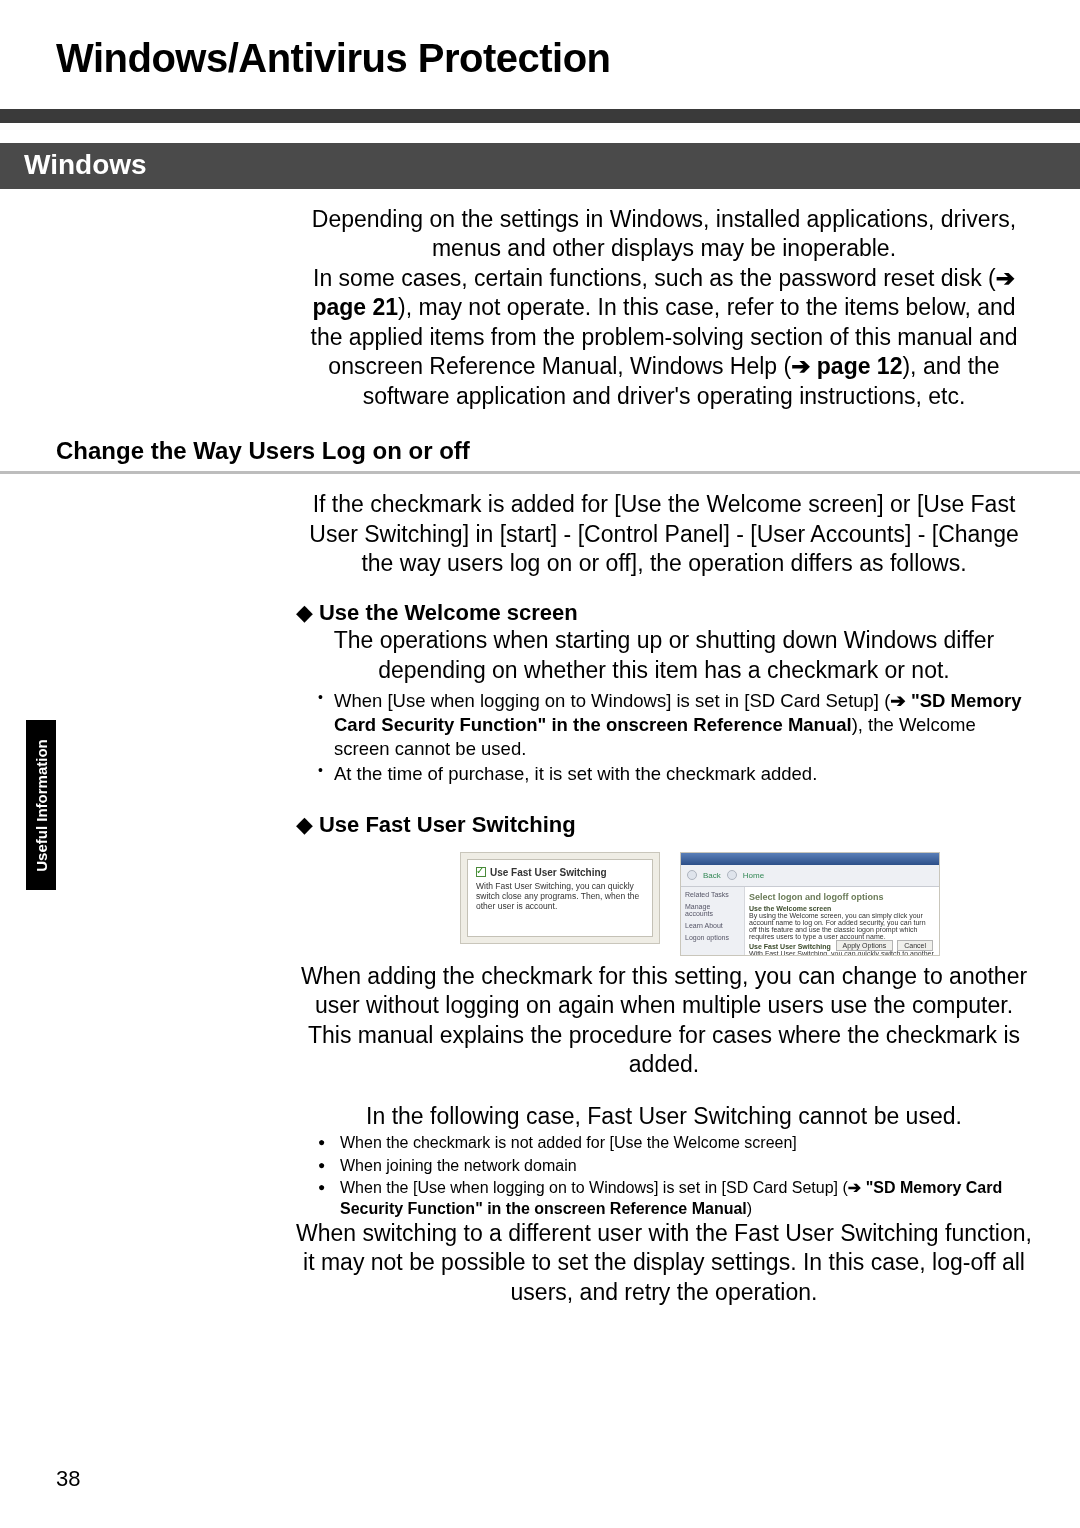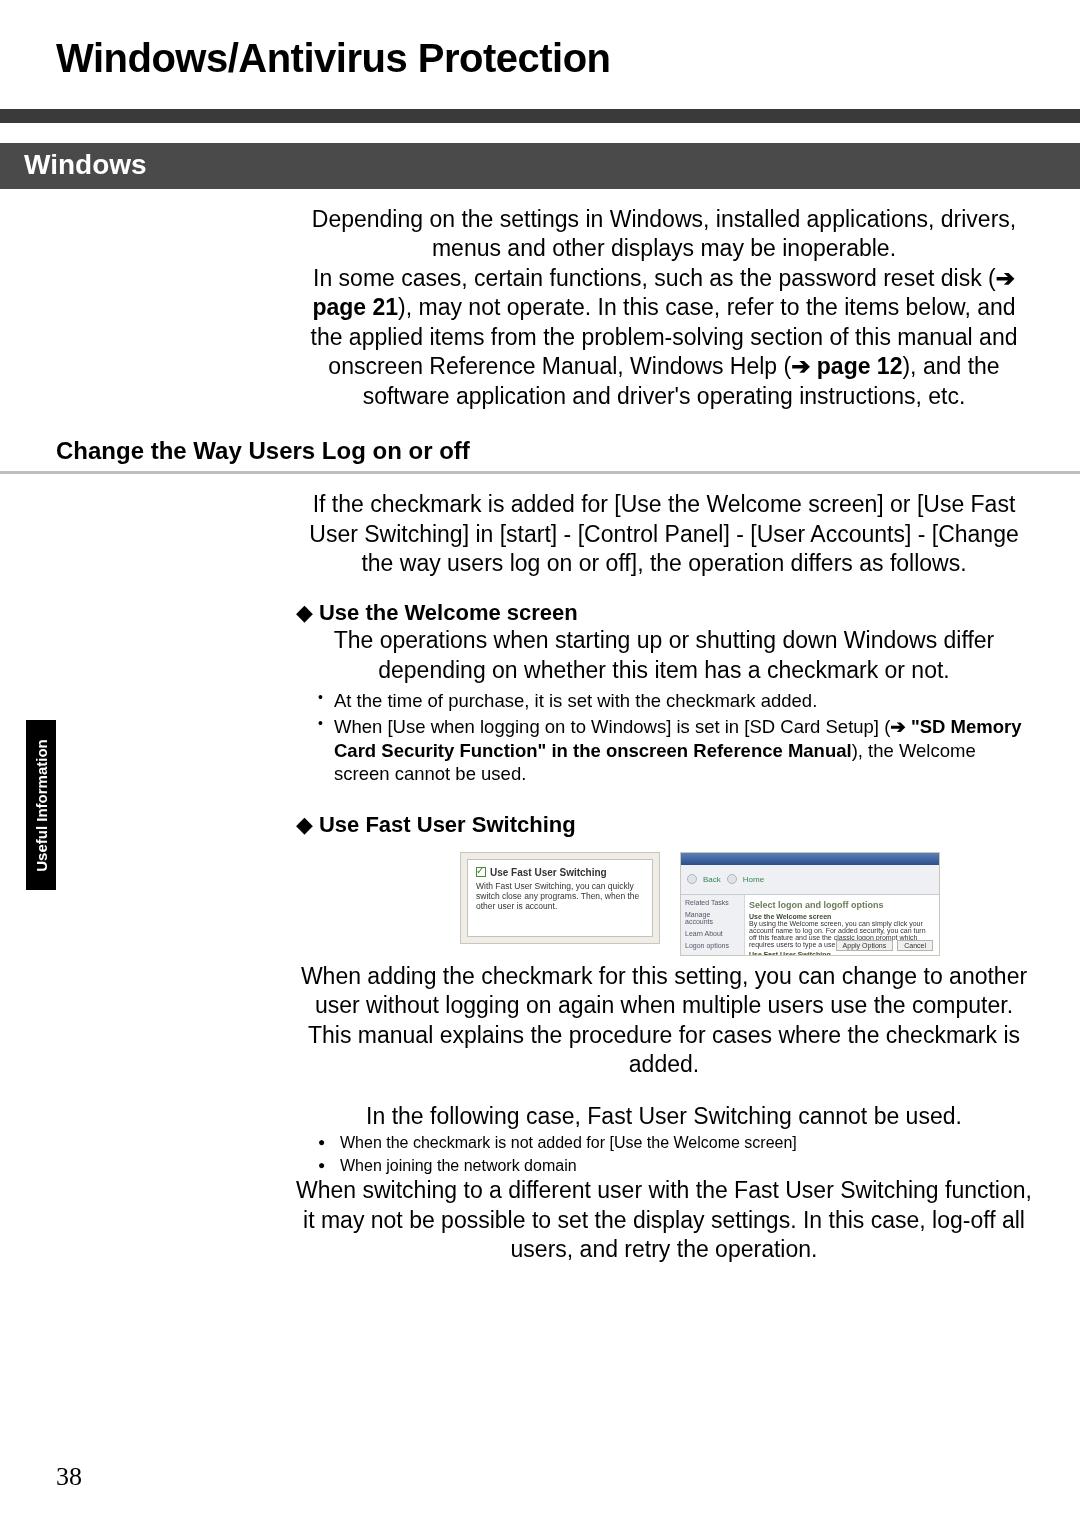--- a/index.html
+++ b/index.html
@@ -27,34 +27,34 @@
   .screenshots { display: flex; gap: 20px; justify-content: center; margin: 14px 0 4px 72px; }
   .shot { background: #efede5; border: 1px solid #c9c6bb; font-size: 8px; color: #333; position: relative; overflow: hidden; }
   .shot-a { width: 200px; height: 92px; }
   .shot-a .inner { position: absolute; left: 6px; top: 6px; right: 6px; bottom: 6px; background: #fff; border: 1px solid #c4c1b6; padding: 6px 8px; }
   .shot-a .chk { display: inline-block; width: 10px; height: 10px; border: 1px solid #4a8a3a; margin-right: 4px; position: relative; top: 1px; }
   .shot-a .chk::after { content: "✓"; color: #2e8f1e; font-size: 10px; position: absolute; left: -1px; top: -3px; }
   .shot-a .cap { font-weight: 700; font-size: 10px; }
   .shot-a .desc { font-size: 8.5px; line-height: 1.2; margin-top: 3px; color: #333; }
   .shot-b { width: 260px; height: 104px; }
   .shot-b .titlebar { height: 12px; background: linear-gradient(#5a7fb8, #2c4f88); }
-  .shot-b .toolbar { height: 30px; background: #eef0f4; border-bottom: 1px solid #c8cbd2; display: flex; align-items: center; gap: 6px; padding: 0 6px; font-size: 8px; color: #385; }
+  .shot-b .toolbar { height: 22px; background: #eef0f4; border-bottom: 1px solid #c8cbd2; display: flex; align-items: center; gap: 6px; padding: 0 6px; font-size: 8px; color: #385; }
   .shot-b .toolbar .nav { width: 10px; height: 10px; border-radius: 50%; background: #dfe4ec; border: 1px solid #aeb4bf; }
   .shot-b .main { display: flex; height: 78px; }
   .shot-b .side { width: 64px; background: #eef0f4; border-right: 1px solid #d6d8dd; padding: 4px; font-size: 7px; color: #556; }
   .shot-b .side div { margin-bottom: 5px; }
   .shot-b .content { flex: 1; background: #fff; padding: 5px 4px; }
   .shot-b .h { font-weight: 700; font-size: 9px; color: #6b7b58; margin-bottom: 3px; }
   .shot-b .opt { font-size: 7px; color: #333; margin-bottom: 3px; }
   .shot-b .opt .t { font-weight: 700; color: #3b4b2b; }
   .shot-b .btns { position: absolute; right: 6px; bottom: 4px; display: flex; gap: 4px; }
   .shot-b .btns span { font-size: 7px; border: 1px solid #b3b3b3; background: #f0f0ec; padding: 1px 6px; }
   .side-tab { position: absolute; left: 26px; top: 720px; width: 30px; height: 170px; background: #000; color: #fff; display: flex; align-items: center; justify-content: center; }
   .side-tab span { transform: rotate(-90deg); white-space: nowrap; font-size: 15px; font-weight: 700; }
-  .page-num { position: absolute; left: 56px; bottom: 36px; font-size: 26px; font-family: Liberation Serif, serif; }
+  .page-num { position: absolute; left: 56px; bottom: 36px; font-size: 22px; }
 </style>
 </head>
 <body>
 
 <div class="page">
 
   <h1 class="title">Windows/Antivirus Protection</h1>
   <div class="rule-dark"></div>
 
   <div class="section-band">Windows</div>
@@ -73,24 +73,24 @@
 
   <div class="body-col">
     <p>If the checkmark is added for [Use the Welcome screen] or [Use Fast User Switching] in [start] - [Control Panel] - [User Accounts] - [Change the way users log on or off], the operation differs as follows.</p>
 
     <div class="diamond-row">
       <span class="diamond">◆</span>
       <span class="diamond-title">Use the Welcome screen</span>
     </div>
     <p class="tight" style="">The operations when starting up or shutting down Windows differ depending on whether this item has a checkmark or not.</p>
     <ul class="small-dot">
-      <li>At the time of purchase, it is set with the checkmark added.</li>
       <li>
         <span>When [Use when logging on to Windows] is set in [SD Card Setup] (</span><span class="arrow">➔ "SD Memory Card Security Function" in the onscreen Reference Manual</span><span>), the Welcome screen cannot be used.</span>
       </li>
+      <li>At the time of purchase, it is set with the checkmark added.</li>
     </ul>
 
     <div class="diamond-row" style="margin-top:26px;">
       <span class="diamond">◆</span>
       <span class="diamond-title">Use Fast User Switching</span>
     </div>
 
     <div class="screenshots">
       <div class="shot shot-a">
         <div class="inner">
@@ -126,20 +126,23 @@
       </div>
     </div>
 
     <p style="margin-top:6px;">When adding the checkmark for this setting, you can change to another user without logging on again when multiple users use the computer.</p>
     <p class="tight">This manual explains the procedure for cases where the checkmark is added.</p>
 
     <p style="margin-top:22px;">In the following case, Fast User Switching cannot be used.</p>
     <ul class="big-dot">
       <li>When the checkmark is not added for [Use the Welcome screen]</li>
       <li>When joining the network domain</li>
+      <li>
+        <span>When the [Use when logging on to Windows] is set in [SD Card Setup] (</span><span class="arrow">➔  "SD Memory Card Security Function" in the onscreen Reference Manual</span><span>)</span>
+      </li>
     </ul>
 
     <p class="tight">When switching to a different user with the Fast User Switching function, it may not be possible to set the display settings. In this case, log-off all users, and retry the operation.</p>
   </div>
 
   <div class="side-tab">
     <span>Useful Information</span>
   </div>
 
   <div class="page-num">38</div>

